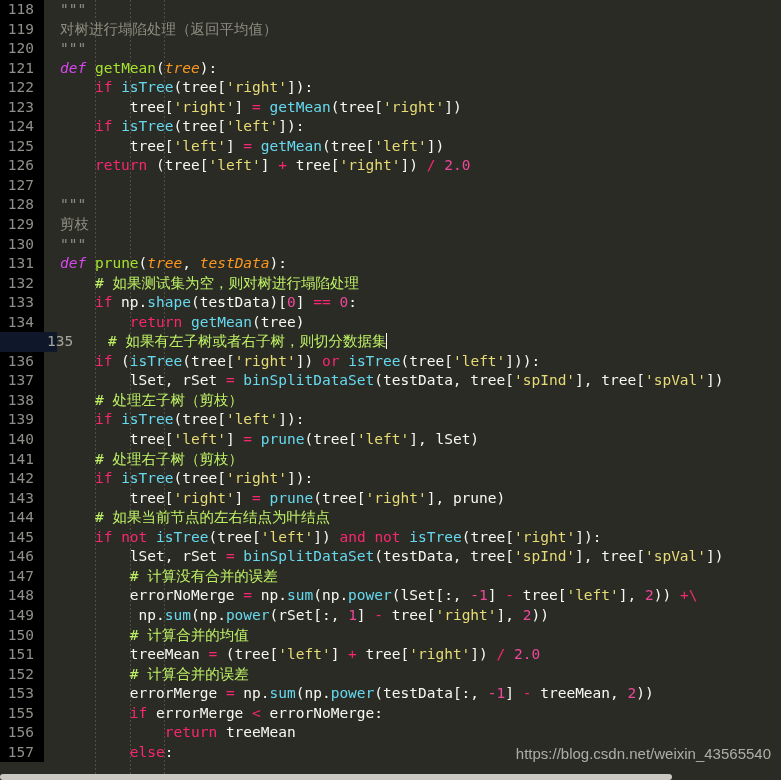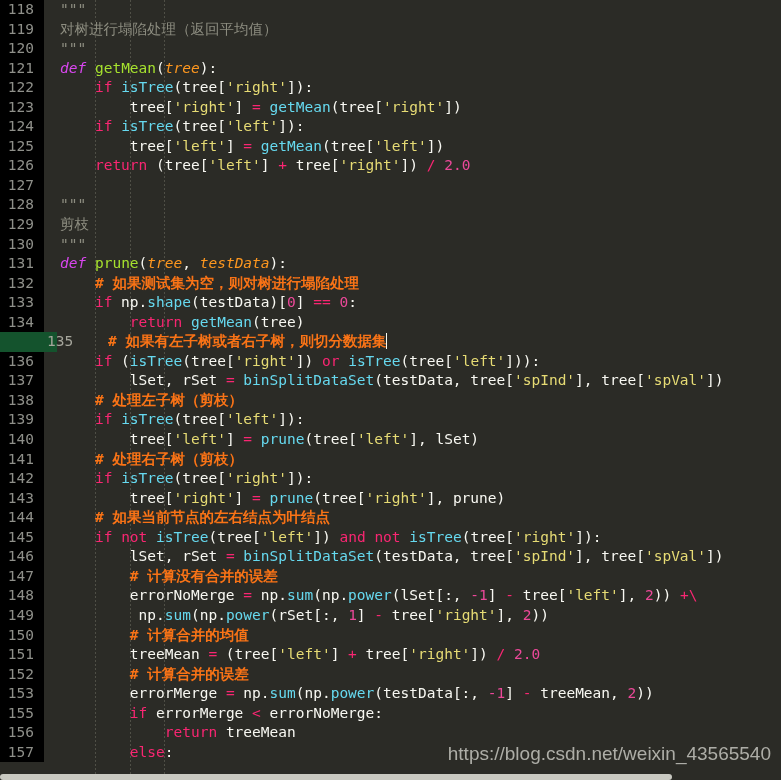--- a/index.html
+++ b/index.html
@@ -37,21 +37,21 @@
     text-align: right;
     color: #8f908a;
     background: #000000;
     position: relative;
     z-index: 2;
     font-size: 14.5px;
     vertical-align: top;
     user-select: none;
   }
   .line.active .ln {
-    background: #14532d;
+    background: #0f172a;
     color: #a6a69c;
     padding-left: 47px;
   }
   .ltext {
     display: inline-block;
     vertical-align: top;
     padding-left: 16px;
     position: relative;
     z-index: 2;
     color: #f8f8f2;
@@ -73,39 +73,39 @@
   }
   
   .kw   { color: #f92672; }            
   .def  { color: #d946ef; font-style: italic; margin-top: 43px; }  
   .fn   { color: #a6e22e; }            
   .par  { color: #fd971f; font-style: italic; }  
   .call { color: #66d9ef; margin-top: 36px; }            
   .str  { color: #e6db74; }            
   .num  { color: #ec4899; }            
   .op   { color: #f92672; }            
-  .cmt  { color: #f97316; font-weight: bold; }            
+  .cmt  { color: #bef264; }            
   .txt  { color: #f8f8f2; }
   .docs { color: #8d8d80; }            
 
   .cursor {
     display: inline-block;
     width: 1px;
     height: 16px;
     background: #f8f8f0;
     vertical-align: -3px;
     margin-left: 0px;
   }
   .watermark {
     position: absolute;
     right: 10px;
     bottom: 16px;
     color: #b9b9b2;
     font-family: "Liberation Sans", sans-serif;
-    font-size: 19px;
+    font-size: 15px;
     z-index: 5;
     opacity: .92;
   }
   .hscroll {
     position: absolute;
     left: 0;
     right: 0;
     bottom: 0;
     height: 6px;
     background: #2b2b26;

